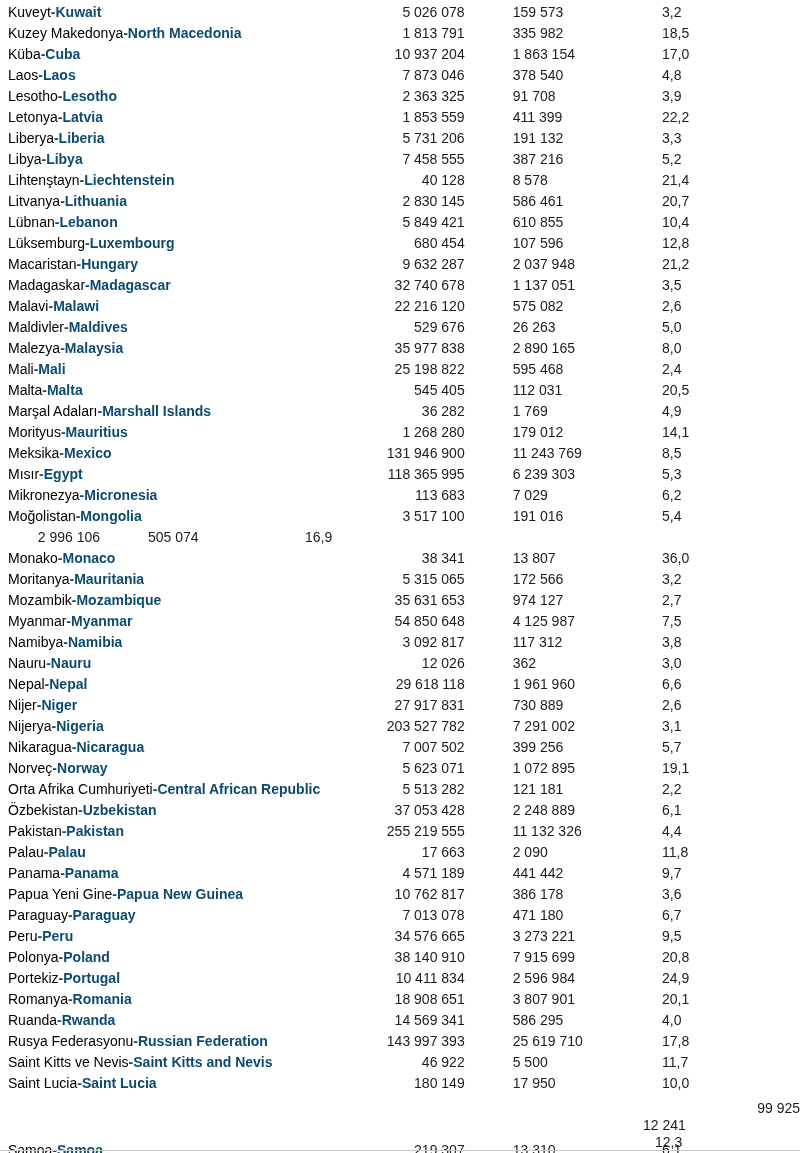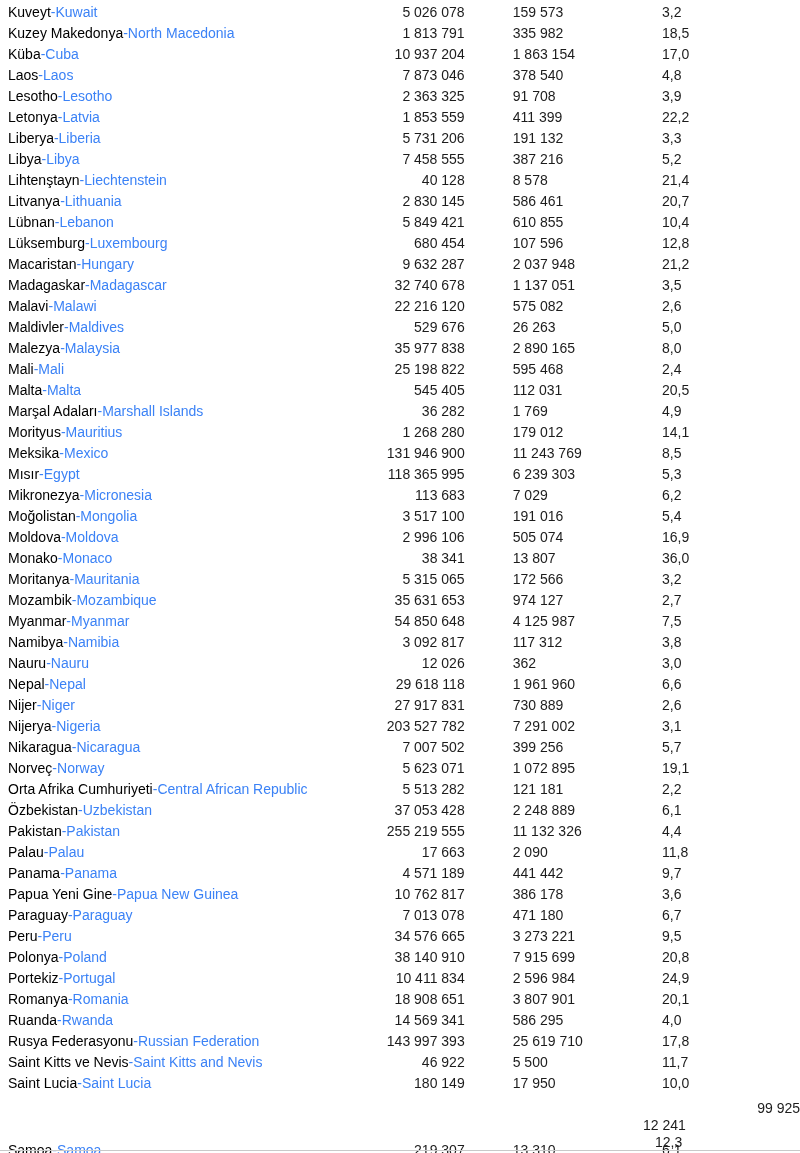--- a/index.html
+++ b/index.html
@@ -30,21 +30,21 @@
     margin-top: 6px;
     align-items: flex-end;
     line-height: 17px;
     flex-direction: column;
   }
   .c-name  { width: 388px; padding-left: 8px; overflow: hidden; }
   .c-v1    { width: 100px; text-align: right; }
   .c-v2    { width: 157px; text-align: left; margin-left: 48px; }
   .c-v3    { width: 145px; text-align: left; }
   .name-tr { font-weight: 400; color: #000000; }
-  .name-en { font-weight: 400; color: #3b82f6; }
+  .name-en { font-weight: 700; color: #0c4a6e; }
   .two-line .c-name .line { display: block; }
   .num { font-variant-numeric: tabular-nums; }
   .bottom-rule {
     position: absolute;
     left: 0; bottom: 2px;
     width: 800px; height: 1px;
     background: #c9c9c9;
   }
 </style>
 </head>
@@ -196,21 +196,20 @@
         <div class="c-v2 num">7 029</div>
         <div class="c-v3 num">6,2</div>
       </div>
       <div class="row">
         <div class="c-name"><span class="name-tr">Moğolistan</span><span class="name-en">-Mongolia</span></div>
         <div class="c-v1 num">3 517 100</div>
         <div class="c-v2 num">191 016</div>
         <div class="c-v3 num">5,4</div>
       </div>
       <div class="row">
-        <div class="c-name"><span class="name-tr">Moldova</span><span class="name-en">-Moldova</span></div>
         <div class="c-v1 num">2 996 106</div>
         <div class="c-v2 num">505 074</div>
         <div class="c-v3 num">16,9</div>
       </div>
       <div class="row">
         <div class="c-name"><span class="name-tr">Monako</span><span class="name-en">-Monaco</span></div>
         <div class="c-v1 num">38 341</div>
         <div class="c-v2 num">13 807</div>
         <div class="c-v3 num">36,0</div>
       </div>

